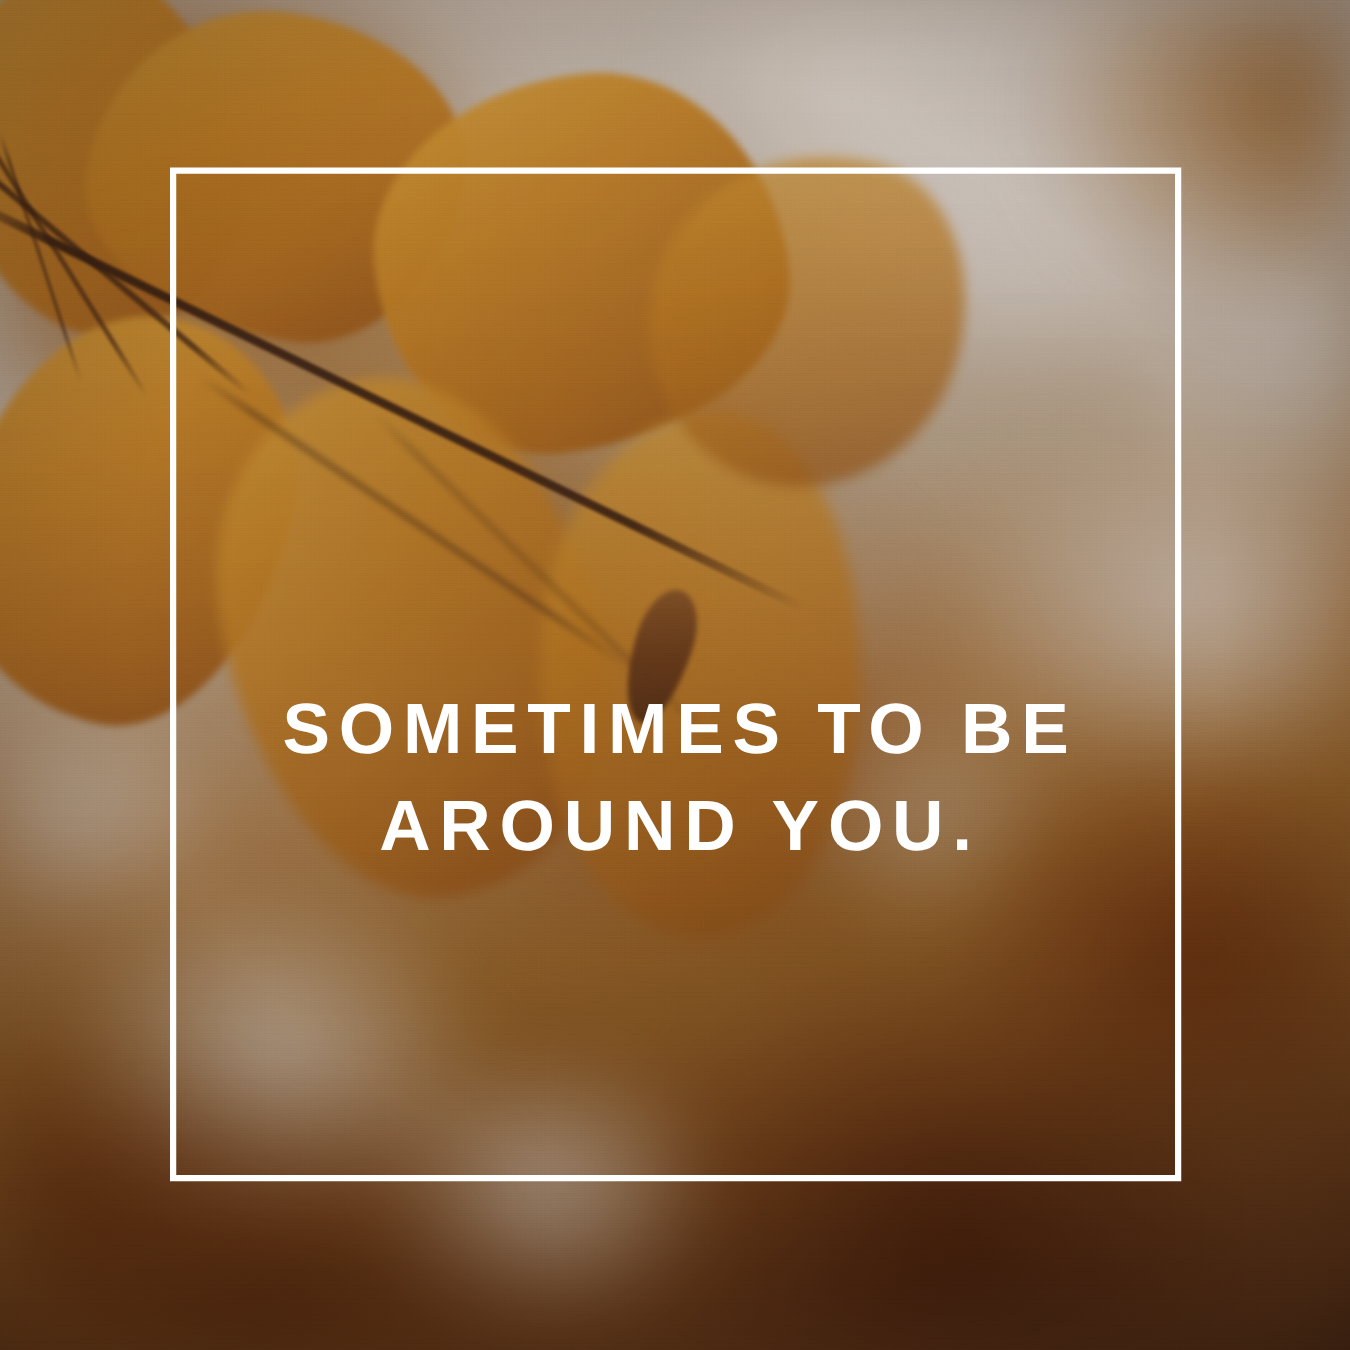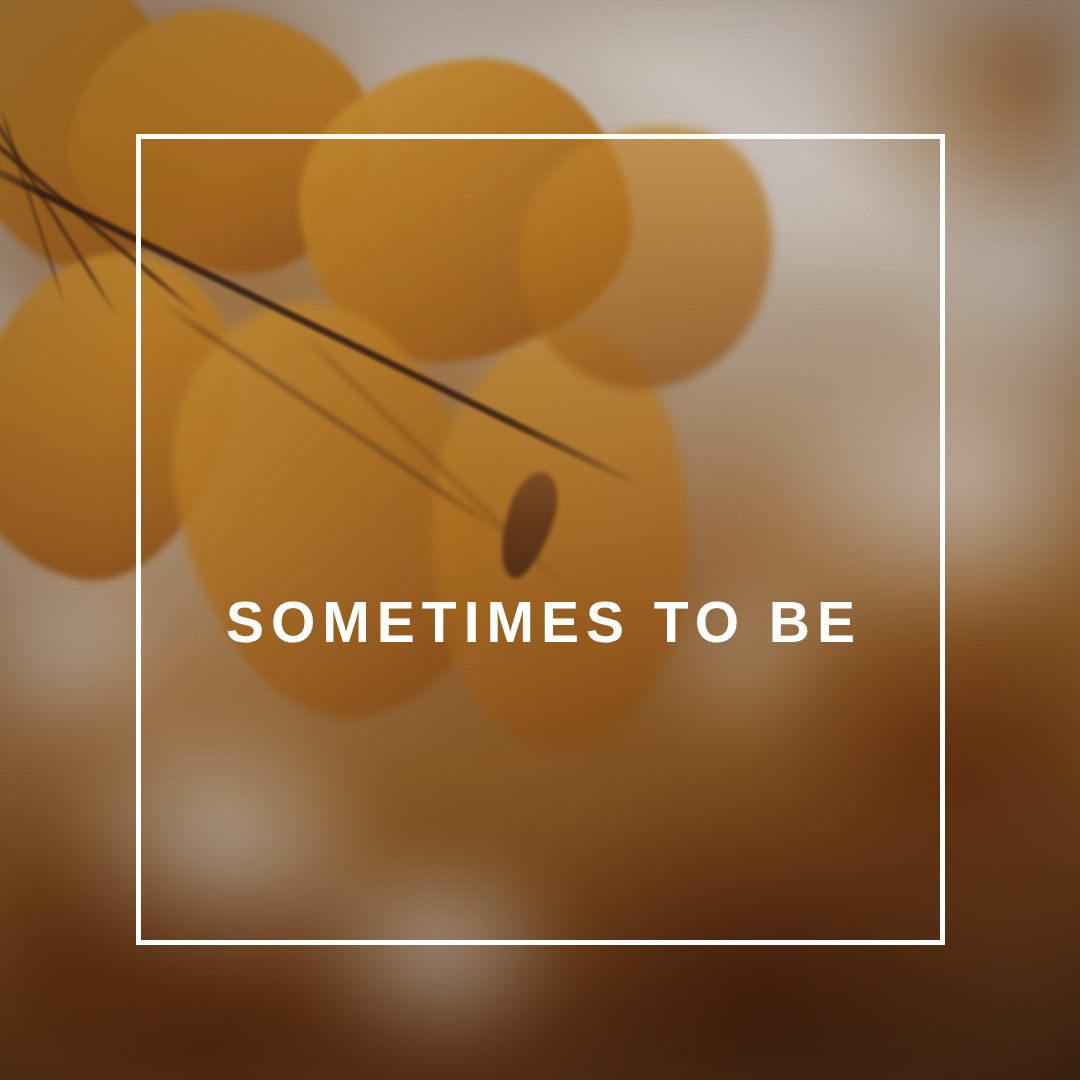--- a/index.html
+++ b/index.html
@@ -236,16 +236,17 @@
   <div class="bg-layer" id="bg-tint"></div>
   <div class="bg-layer" id="bg-scrim"></div>
   <div class="bg-layer" id="bg-vignette"></div>
   <div class="bg-layer" id="bg-grain"></div>
 
   <div id="quote-frame"></div>
 
   <div id="quote-block">
     <div id="quote-lines">
       <div class="quote-line">Sometimes to be</div>
+      <div class="quote-line">around you.</div>
     </div>
   </div>
 
 </div>
 
 </body></html>

